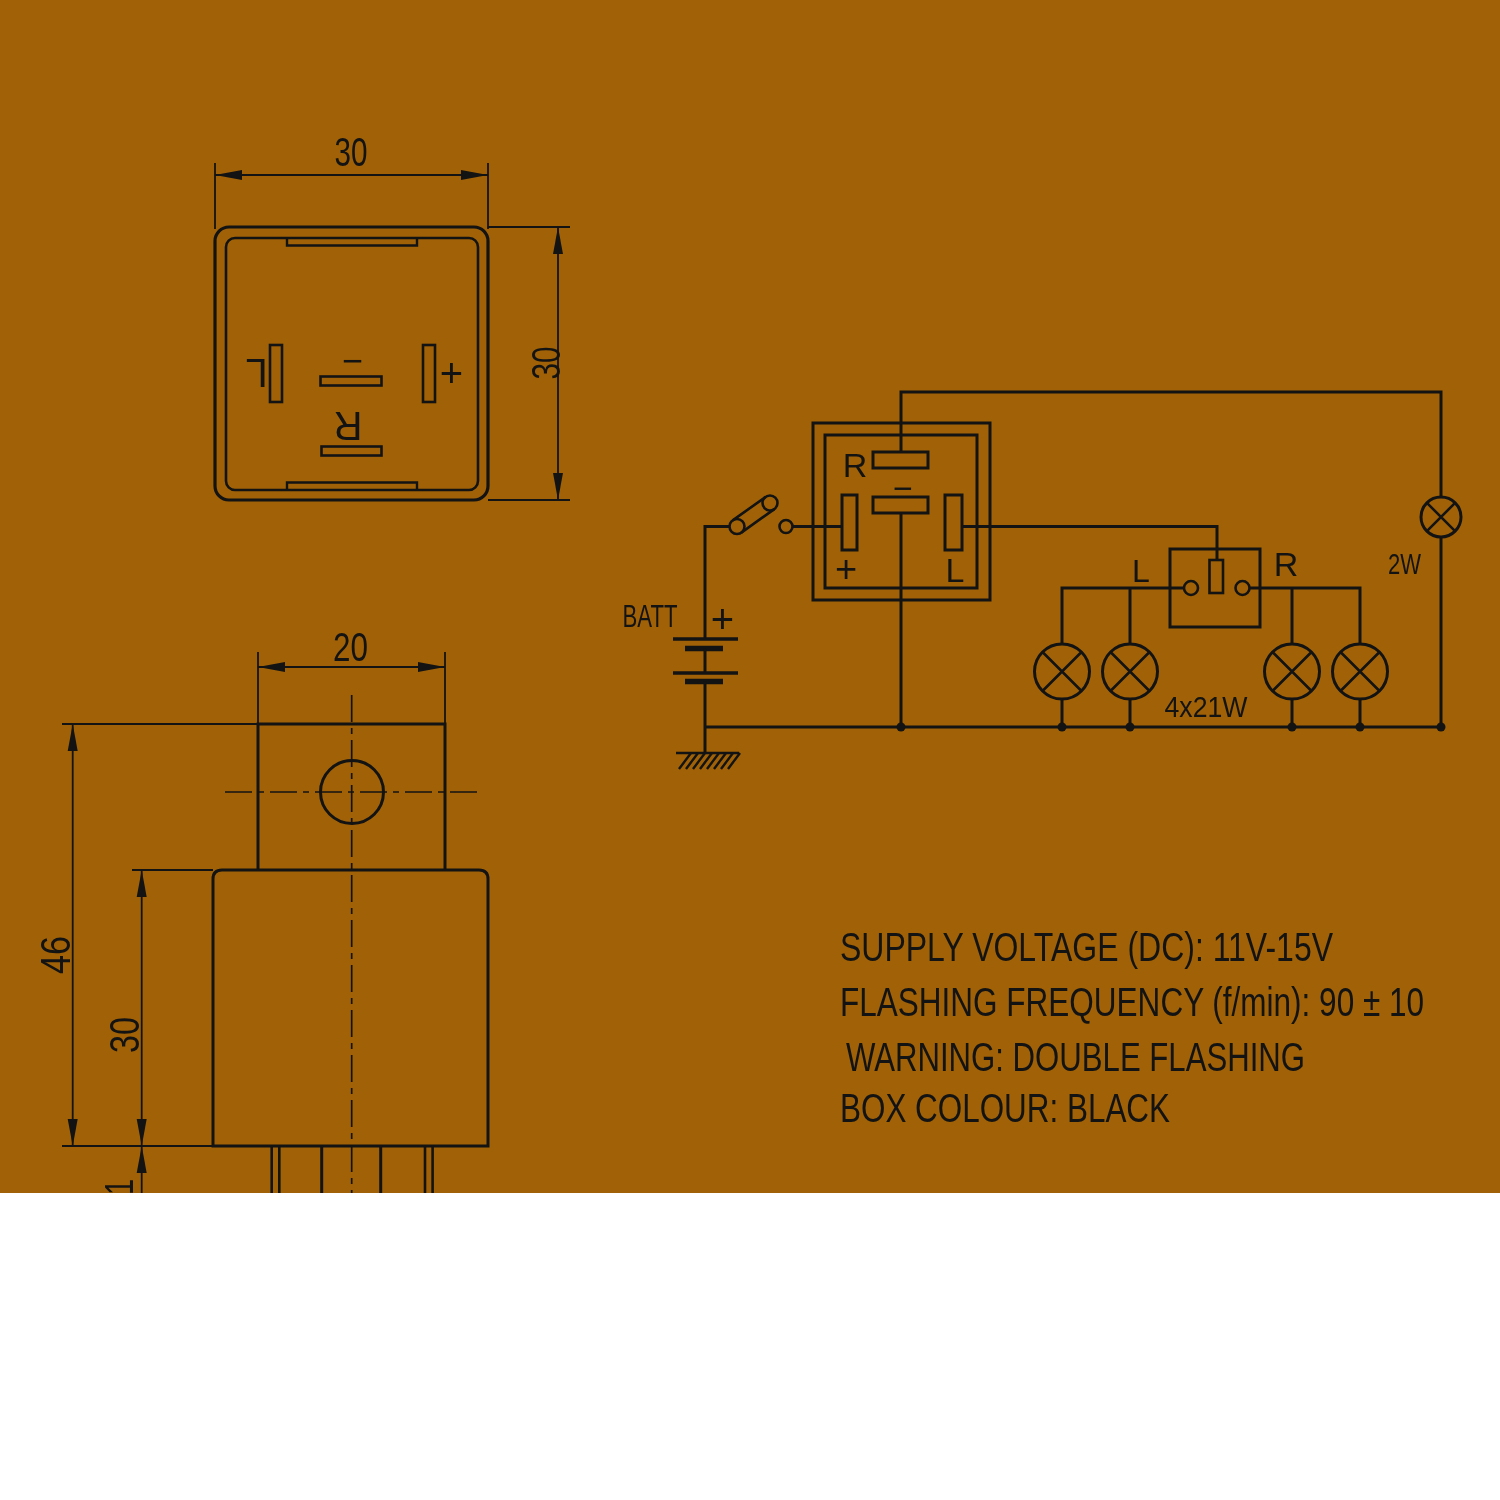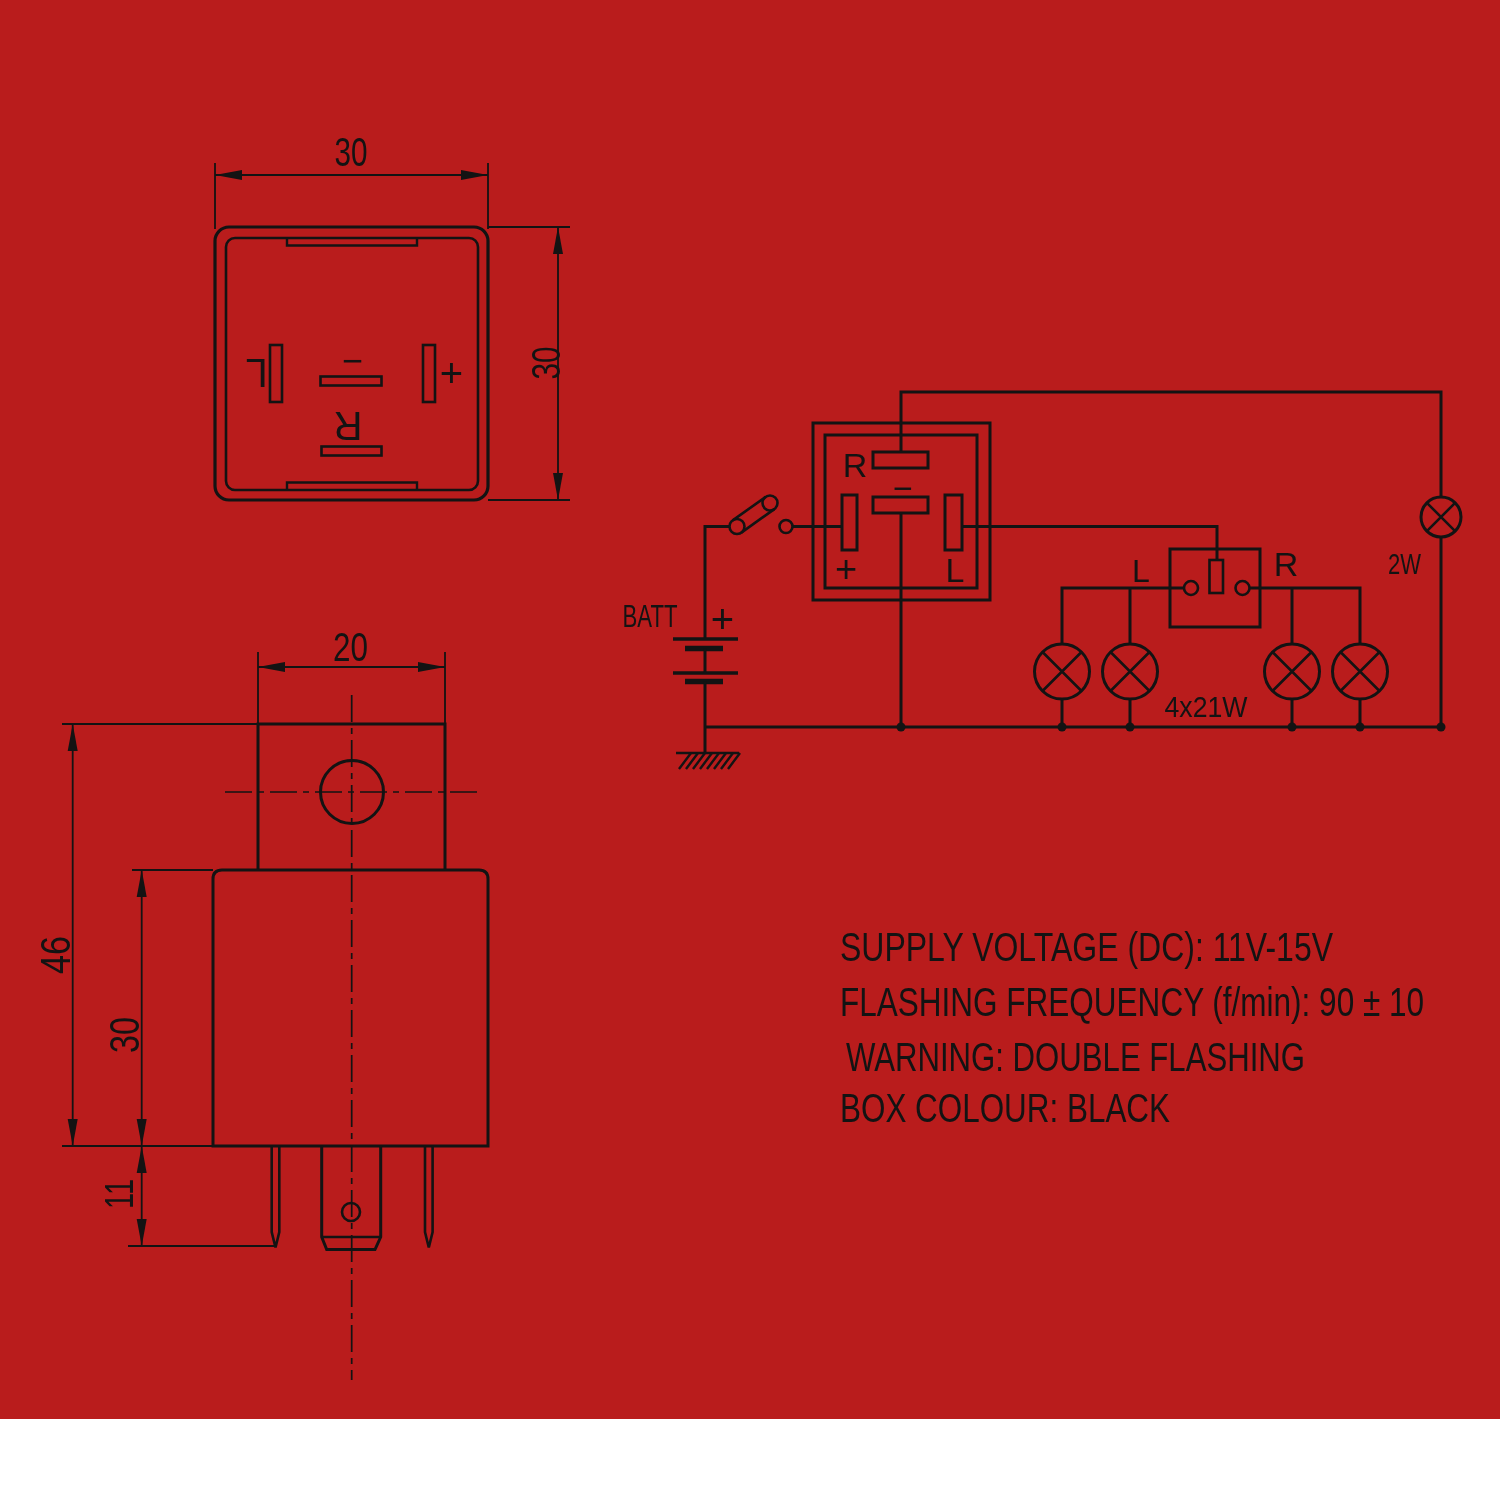--- a/index.html
+++ b/index.html
@@ -1,16 +1,16 @@
 <!DOCTYPE html>
 <html><head>
 <meta charset="utf-8">
 <style>
   html,body{margin:0;padding:0;background:#fff;}
-  .page{position:relative;width:1500px;height:1419px;background:#b91c1c;overflow:hidden;}
+  .page{position:relative;width:1500px;height:1193px;background:#a16207;overflow:hidden;}
   svg{display:block;}
   .s3 {fill:none;stroke:#131313;stroke-width:3;}
   .s32{fill:none;stroke:#131313;stroke-width:3.2;}
   .s26{fill:none;stroke:#131313;stroke-width:2.6;}
   .s24{fill:none;stroke:#131313;stroke-width:2.4;}
   .s35{fill:none;stroke:#131313;stroke-width:3.6;}
   .s55{fill:none;stroke:#131313;stroke-width:5.5;}
   .thin{fill:none;stroke:#131313;stroke-width:1.8;}
   .cl{fill:none;stroke:#131313;stroke-width:1.7;stroke-dasharray:27 6 6 6;}
   .fillk{fill:#131313;stroke:none;}

